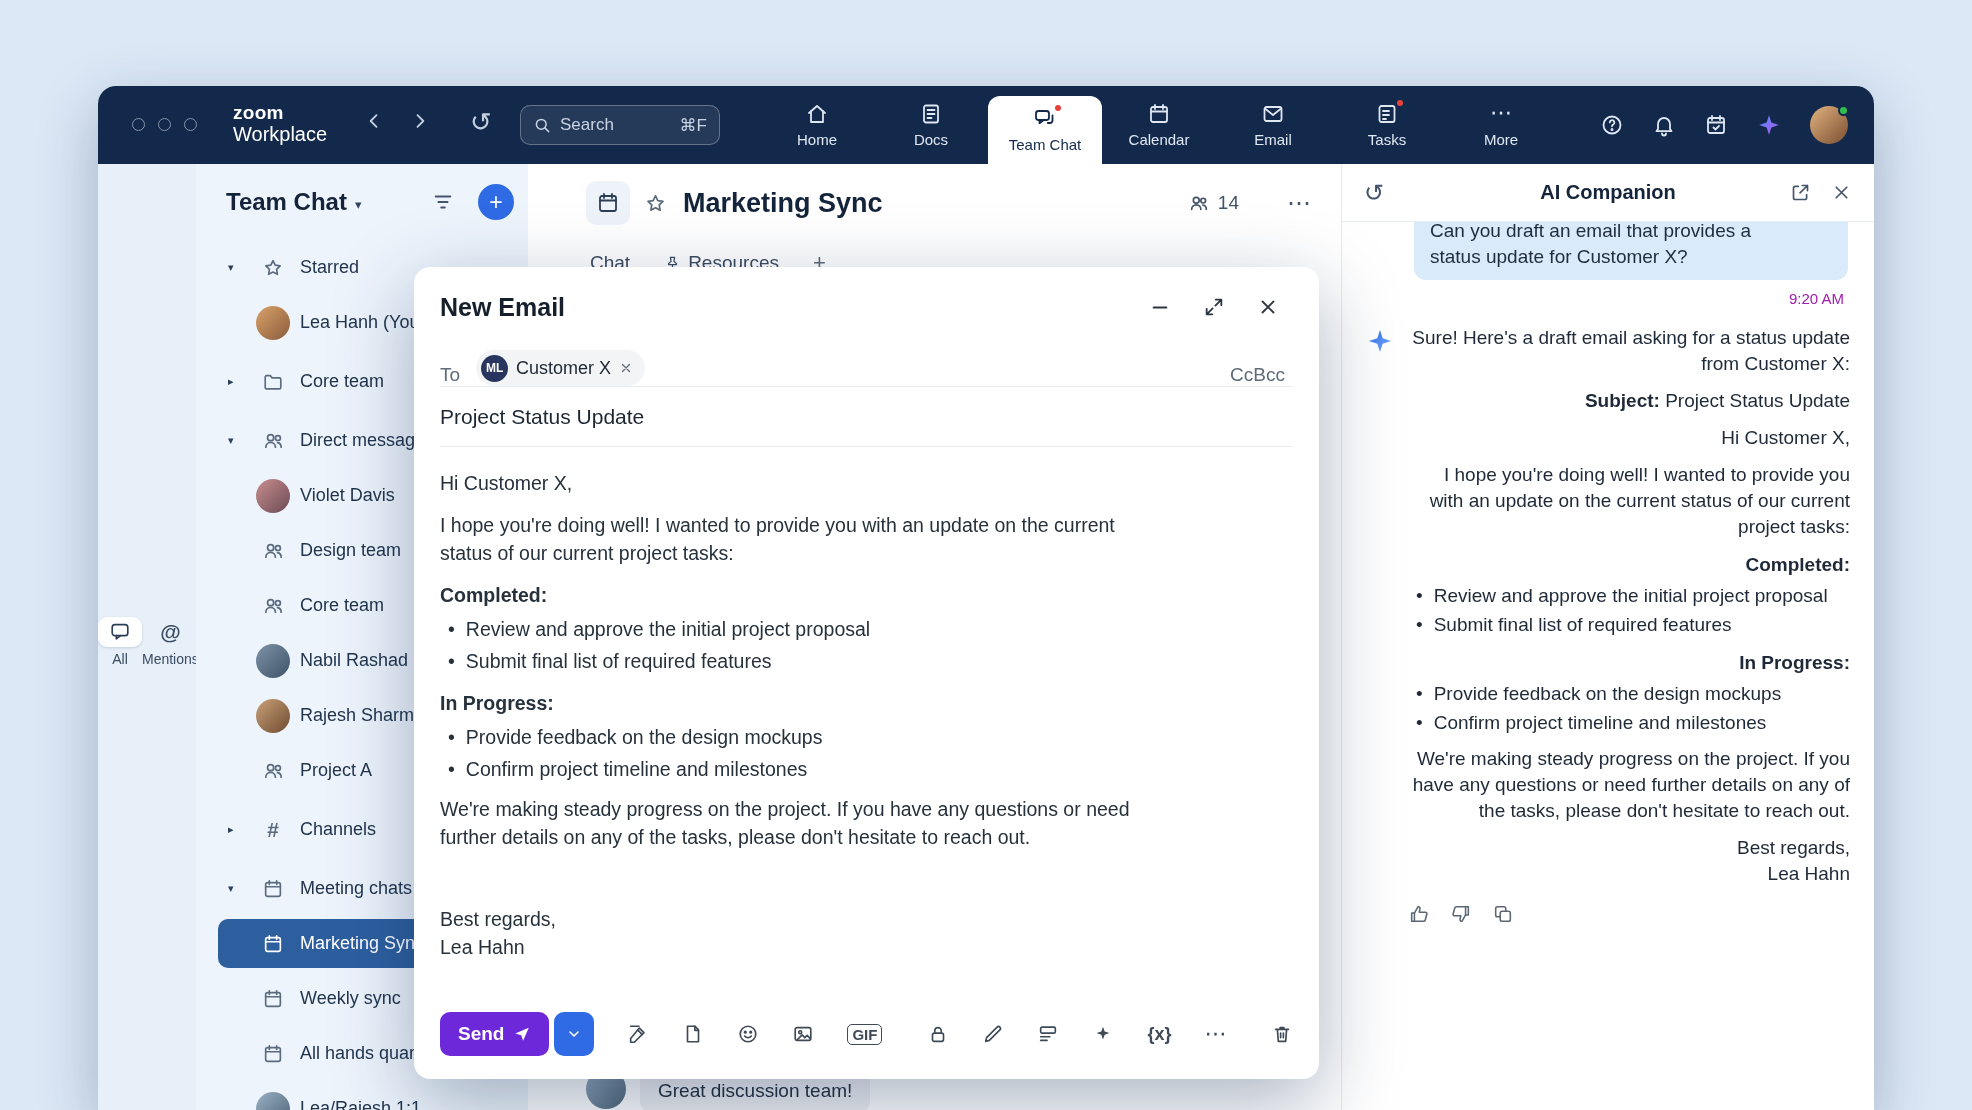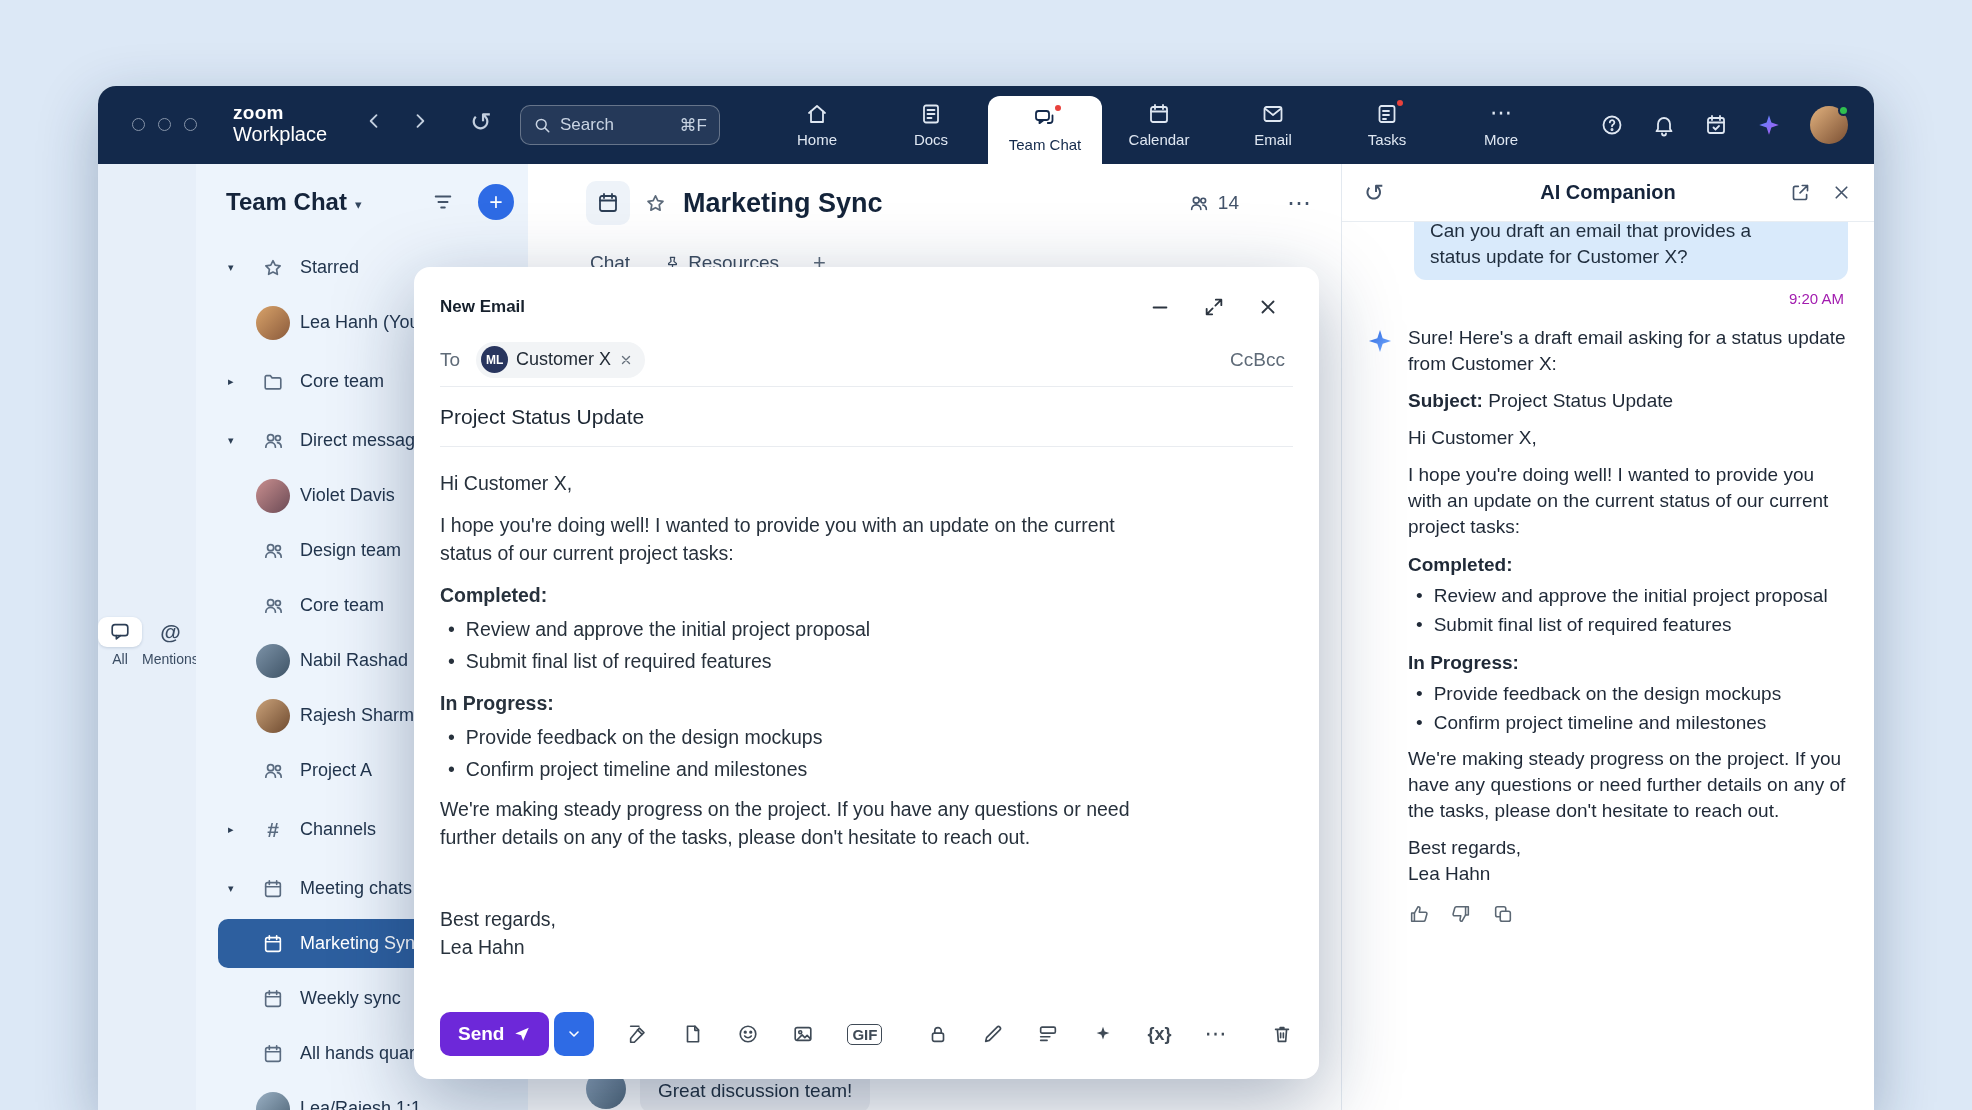--- a/index.html
+++ b/index.html
@@ -74,24 +74,24 @@
   .main-tabs { display:flex; align-items:center; gap:34px; padding-left:62px; height:42px; font-size:19px; color:#3c4c60; }
   .mt-tab { display:flex; align-items:center; gap:7px; }
   .mt-plus { font-size:22px; color:#5a6878; }
   .main-msg { position:absolute; left:58px; top:905px; display:flex; gap:14px; align-items:flex-start; }
   .mm-avatar { width:40px; height:40px; border-radius:50%; background:linear-gradient(135deg,#9ab0c4,#4d6375); }
   .mm-bubble { background:#f0f1f4; border-radius:12px; padding:11px 18px; font-size:19px; color:#22303f; }
 
   
   .modal { position:absolute; left:316px; top:181px; width:905px; height:812px; background:#fff; border-radius:16px; box-shadow:0 24px 80px rgba(15,40,80,.35); z-index:10; padding:0 26px; }
   .m-head { height:66px; display:flex; align-items:center; padding-top:14px; }
-  .m-title { font-size:17px; font-weight:bold; color:#16202c;text-align:right; }
+  .m-title { font-size:25px; font-weight:bold; color:#16202c;text-align:right; }
   .m-spacer { flex:1; }
   .m-winbtns { display:flex; gap:32px; color:#2c3540; align-items:center; padding-right:14px; }
-  .m-to { height:54px; display:flex; align-items:center; gap:16px; border-bottom:1px solid #e9ecf0; }
+  .m-to { height:54px; display:flex; align-items:flex-end; gap:16px; border-bottom:1px solid #e9ecf0; }
   .m-label { font-size:19px; color:#5f6b78; }
   .chip { display:flex; align-items:center; gap:8px; background:#f2f4f6; border-radius:999px; height:36px; padding:0 12px 0 5px; }
   .chip-av { width:27px; height:27px; border-radius:50%; background:#28355e; color:#fff; font-size:12px; font-weight:bold; display:flex; align-items:center; justify-content:center; }
   .chip-name { font-size:18px; color:#222b36; }
   .chip-x { color:#66707c; }
   .m-ccbcc { display:flex; font-size:19px; color:#5f6b78; padding-right:8px; }
   .m-subj { height:60px; display:flex; align-items:center; border-bottom:1px solid #e9ecf0; font-size:21px; color:#1d2733; }
   .m-body { padding:22px 0 0; font-size:19.5px; line-height:28px; color:#27313c; width:694px; }
   .m-body p { margin-bottom:14px; }
   .m-body .bhead { font-weight:bold; margin:14px 0 6px; }
@@ -109,21 +109,21 @@
 
   
   .ai { width:533px; background:#fff; border-left:1px solid #e3e9f0; display:flex; flex-direction:column; }
   .ai-head { height:58px; display:flex; align-items:center; padding:0 22px; border-bottom:1px solid #e8edf2; position:relative; z-index:2; background:#fff; }
   .ai-title { position:absolute; left:0; right:0; text-align:center; font-size:20px; font-weight:bold; color:#15243b; }
   .ai-hist { font-size:24px; color:#44546a; z-index:1; }
   .ai-hbtns { margin-left:auto; display:flex; gap:20px; color:#44546a; z-index:1; }
   .ai-body { flex:1; padding:0 24px; position:relative; overflow:hidden; }
   .ai-bubble { margin:-14px 2px 0 48px; background:#d9eafb; border-radius:12px; padding:10px 16px; font-size:19px; line-height:26px; color:#1f2d3d; }
   .ai-time { text-align:right; color:#a21caf; font-size:15px; margin:10px 6px 18px 0; }
-  .ai-answer { display:flex; gap:14px; }
+  .ai-answer { display:flex; gap:14px;text-align:right; }
   .ai-spark { flex:0 0 28px; padding-top:2px; }
   .ai-text { flex:1; font-size:19px; line-height:26px; color:#1f2937; }
   .ai-text p { margin-bottom:11px; }
   .ai-text .bhead { font-weight:bold; margin:12px 0 5px; }
   .ai-text .blt { margin-bottom:3px; }
   .ai-fb { display:flex; gap:20px; margin-top:16px; color:#5b6773; }
 </style>
 </head>
 <body>
 

